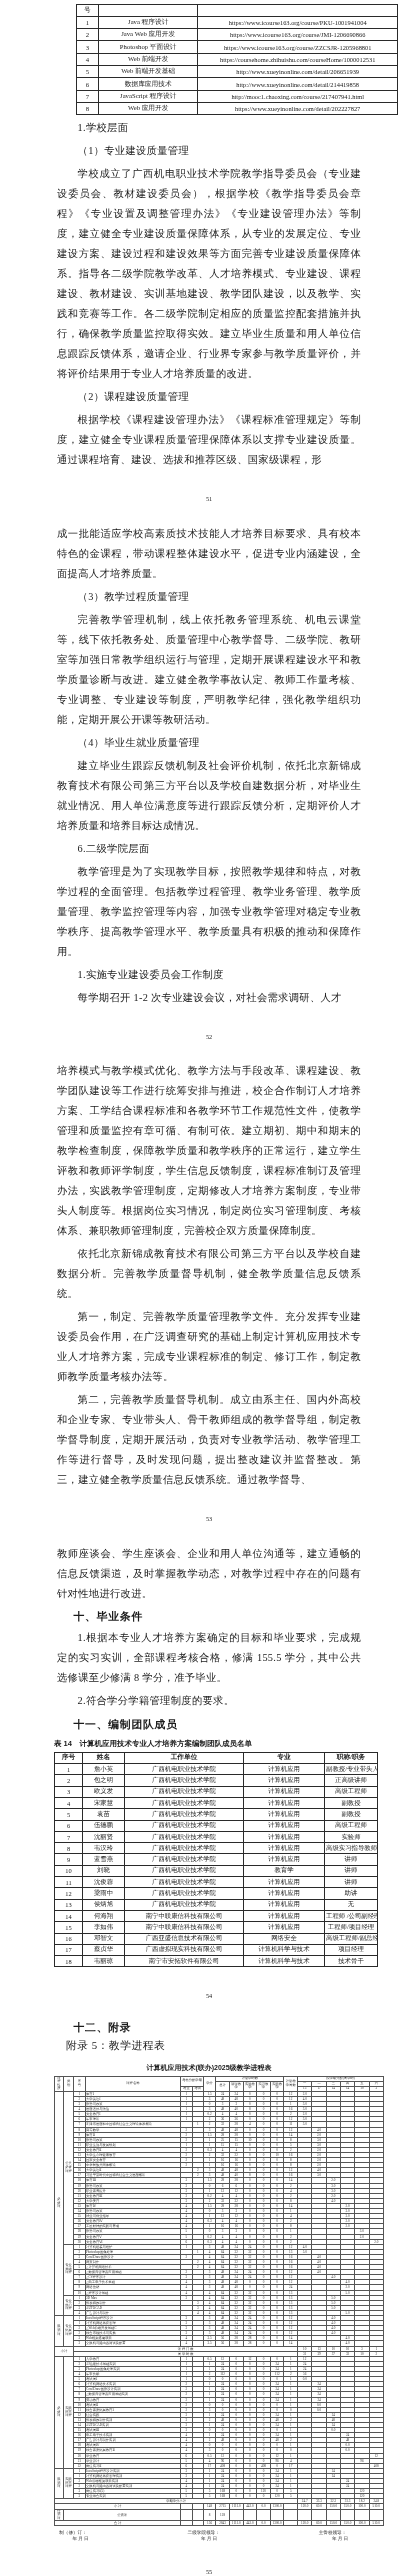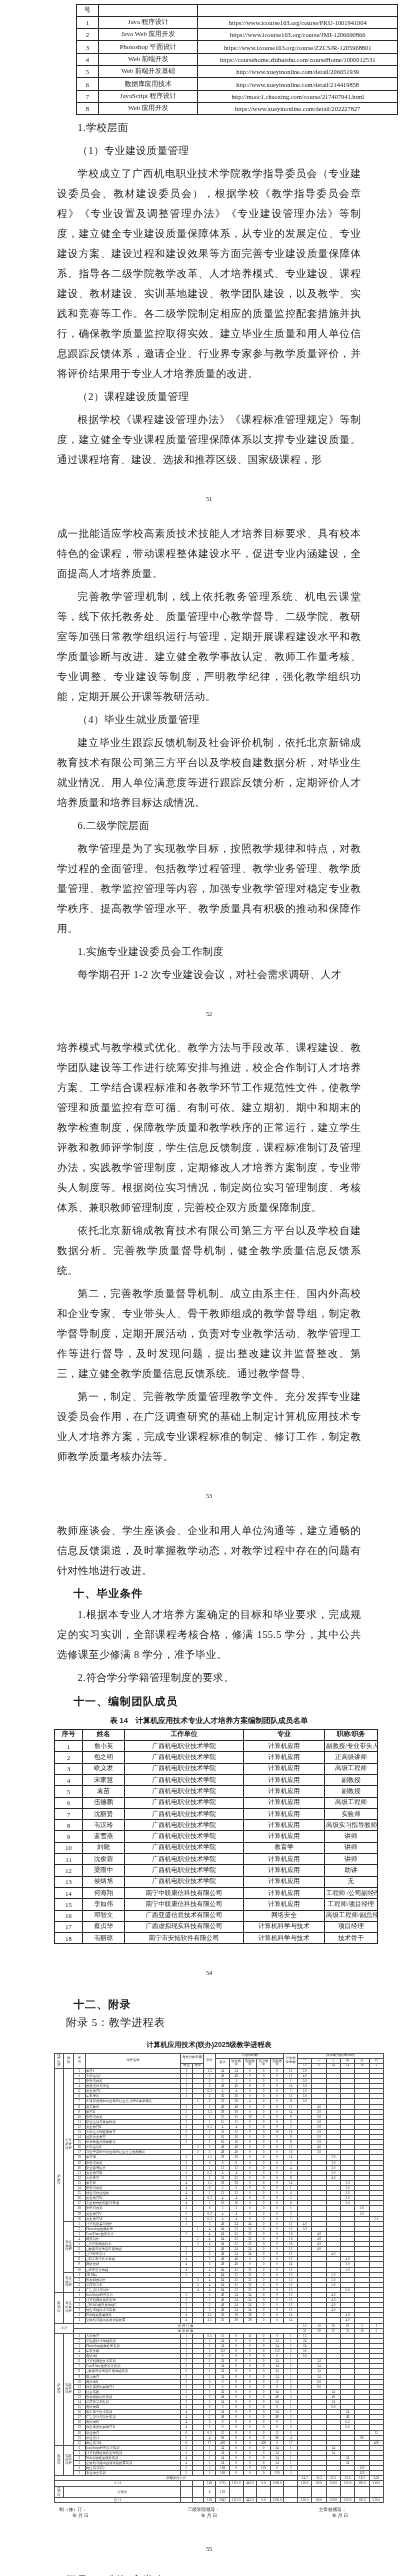--- a/index.html
+++ b/index.html
@@ -14,21 +14,21 @@
   .h-kai{font-size:10.8px;padding-left:1.1em;margin:4.1px 0 4.1px;letter-spacing:0.5px;}
   .pagebreak{text-align:center;font-size:6.2px;margin:25px 0 21.6px;color:#222;}
 
   
   .links-table{border-collapse:collapse;table-layout:fixed;width:312px;margin-left:21.6px;}
   .links-table td{border:0.5px solid #2a2a2a;font-size:6.7px;height:11.3px;text-align:center;overflow:hidden;white-space:nowrap;padding:0 1px;}
   .links-table tr.links-header td{height:10.8px;font-size:6.7px;}
   .links-table td.url{font-size:6.4px;}
 
   
-  .tbl-title{font-family:"Liberation Sans","DejaVu Sans",sans-serif;font-weight:bold;font-size:7.5px;text-align:center;margin:7.2px 0 3.1px;}
+  .tbl-title{font-family:"Liberation Sans","DejaVu Sans",sans-serif;font-weight:bold;font-size:7.5px;margin:7.2px 0 3.1px;}
   .team-table{border-collapse:collapse;table-layout:fixed;width:309px;}
   .team-table td{border:0.5px solid #2a2a2a;font-size:6.4px;height:10.3px;text-align:center;overflow:hidden;white-space:nowrap;padding:0 1px;}
   .team-table tr.thead td{font-weight:bold;font-size:6.7px;}
 
   
   .sched-title{font-family:"Liberation Sans","DejaVu Sans",sans-serif;font-weight:bold;font-size:7px;text-align:center;margin:10.3px 0 2.1px;}
   .sched{border-collapse:collapse;table-layout:fixed;width:330px;}
   .sched td{border:0.5px solid #555;font-size:3.3px;line-height:4.1px;height:4.1px;padding:0 0.5px;text-align:center;overflow:hidden;white-space:nowrap;color:#333;}
   .sched td.hd{font-size:3.3px;white-space:normal;line-height:3.6px;}
   .sched td.vert{white-space:pre-line;line-height:3.6px;}
@@ -99,32 +99,33 @@
         </tr>
       </tbody>
     </table>
     <div class="para">1.学校层面</div>
     <div class="para">（1）专业建设质量管理</div>
     <div class="para">学校成立了广西机电职业技术学院教学指导委员会（专业建设委员会、教材建设委员会），根据学校《教学指导委员会章程》《专业设置及调整管理办法》《专业建设管理办法》等制度，建立健全专业建设质量保障体系，从专业的发展定位、专业建设方案、建设过程和建设效果等方面完善专业建设质量保障体系。指导各二级学院教学改革、人才培养模式、专业建设、课程建设、教材建设、实训基地建设、教学团队建设，以及教学、实践和竞赛等工作。各二级学院制定相应的质量监控配套措施并执行，确保教学质量监控取得实效。建立毕业生质量和用人单位信息跟踪反馈体系，邀请企业、行业界专家参与教学质量评价，并将评价结果用于专业人才培养质量的改进。</div>
     <div class="para">（2）课程建设质量管理</div>
     <div class="para">根据学校《课程建设管理办法》《课程标准管理规定》等制度，建立健全专业课程质量管理保障体系以支撑专业建设质量。通过课程培育、建设、选拔和推荐区级、国家级课程，形</div>
     <div class="pagebreak">51</div>
     <div class="para noind">成一批能适应学校高素质技术技能人才培养目标要求、具有校本特色的金课程，带动课程整体建设水平，促进专业内涵建设，全面提高人才培养质量。</div>
+    <div class="para">（3）教学过程质量管理</div>
     <div class="para">完善教学管理机制，线上依托教务管理系统、机电云课堂等，线下依托教务处、质量管理中心教学督导、二级学院、教研室等加强日常教学组织运行与管理，定期开展课程建设水平和教学质量诊断与改进。建立健全教学事故认定、教师工作量考核、专业调整、专业建设等制度，严明教学纪律，强化教学组织功能，定期开展公开课等教研活动。</div>
     <div class="para">（4）毕业生就业质量管理</div>
     <div class="para">建立毕业生跟踪反馈机制及社会评价机制，依托北京新锦成教育技术有限公司第三方平台以及学校自建数据分析，对毕业生就业情况、用人单位满意度等进行跟踪反馈分析，定期评价人才培养质量和培养目标达成情况。</div>
     <div class="para">6.二级学院层面</div>
     <div class="para">教学管理是为了实现教学目标，按照教学规律和特点，对教学过程的全面管理。包括教学过程管理、教学业务管理、教学质量管理、教学监控管理等内容，加强专业教学管理对稳定专业教学秩序、提高教学管理水平、教学质量具有积极的推动和保障作用。</div>
     <div class="para">1.实施专业建设委员会工作制度</div>
     <div class="para">每学期召开 1-2 次专业建设会议，对社会需求调研、人才</div>
     <div class="pagebreak">52</div>
     <div class="para noind">培养模式与教学模式优化、教学方法与手段改革、课程建设、教学团队建设等工作进行统筹安排与推进，校企合作制订人才培养方案、工学结合课程标准和各教学环节工作规范性文件，使教学管理和质量监控有章可循、有制可依。建立期初、期中和期末的教学检查制度，保障教学质量和教学秩序的正常运行，建立学生评教和教师评学制度，学生信息反馈制度，课程标准制订及管理办法，实践教学管理制度，定期修改人才培养方案制度，专业带头人制度等。根据岗位实习情况，制定岗位实习管理制度、考核体系、兼职教师管理制度，完善校企双方质量保障制度。</div>
     <div class="para">依托北京新锦成教育技术有限公司第三方平台以及学校自建数据分析。完善教学质量督导机制，健全教学质量信息反馈系统。</div>
+    <div class="para">第一，制定、完善教学质量管理教学文件。充分发挥专业建设委员会作用，在广泛调查研究的基础上制定计算机应用技术专业人才培养方案，完成专业课程标准的制定、修订工作，制定教师教学质量考核办法等。</div>
     <div class="para">第二，完善教学质量督导机制。成立由系主任、国内外高校和企业专家、专业带头人、骨干教师组成的教学督导组，制定教学督导制度，定期开展活动，负责对专业教学活动、教学管理工作等进行督导，及时发现问题，提出整改建议并监督整改。第三，建立健全教学质量信息反馈系统。通过教学督导、</div>
-    <div class="para">第一，制定、完善教学质量管理教学文件。充分发挥专业建设委员会作用，在广泛调查研究的基础上制定计算机应用技术专业人才培养方案，完成专业课程标准的制定、修订工作，制定教师教学质量考核办法等。</div>
     <div class="pagebreak">53</div>
     <div class="para noind">教师座谈会、学生座谈会、企业和用人单位沟通等，建立通畅的信息反馈渠道，及时掌握教学动态，对教学过程中存在的问题有针对性地进行改进。</div>
     <div class="h-black">十、毕业条件</div>
     <div class="para">1.根据本专业人才培养方案确定的目标和毕业要求，完成规定的实习实训，全部课程考核合格，修满 155.5 学分，其中公共选修课至少修满 8 学分，准予毕业。</div>
     <div class="para">2.符合学分学籍管理制度的要求。</div>
     <div class="h-black">十一、编制团队成员</div>
     <div class="tbl-title">表 14　计算机应用技术专业人才培养方案编制团队成员名单</div>
     <table class="team-table">
       <tbody>
         <tr class="thead">

